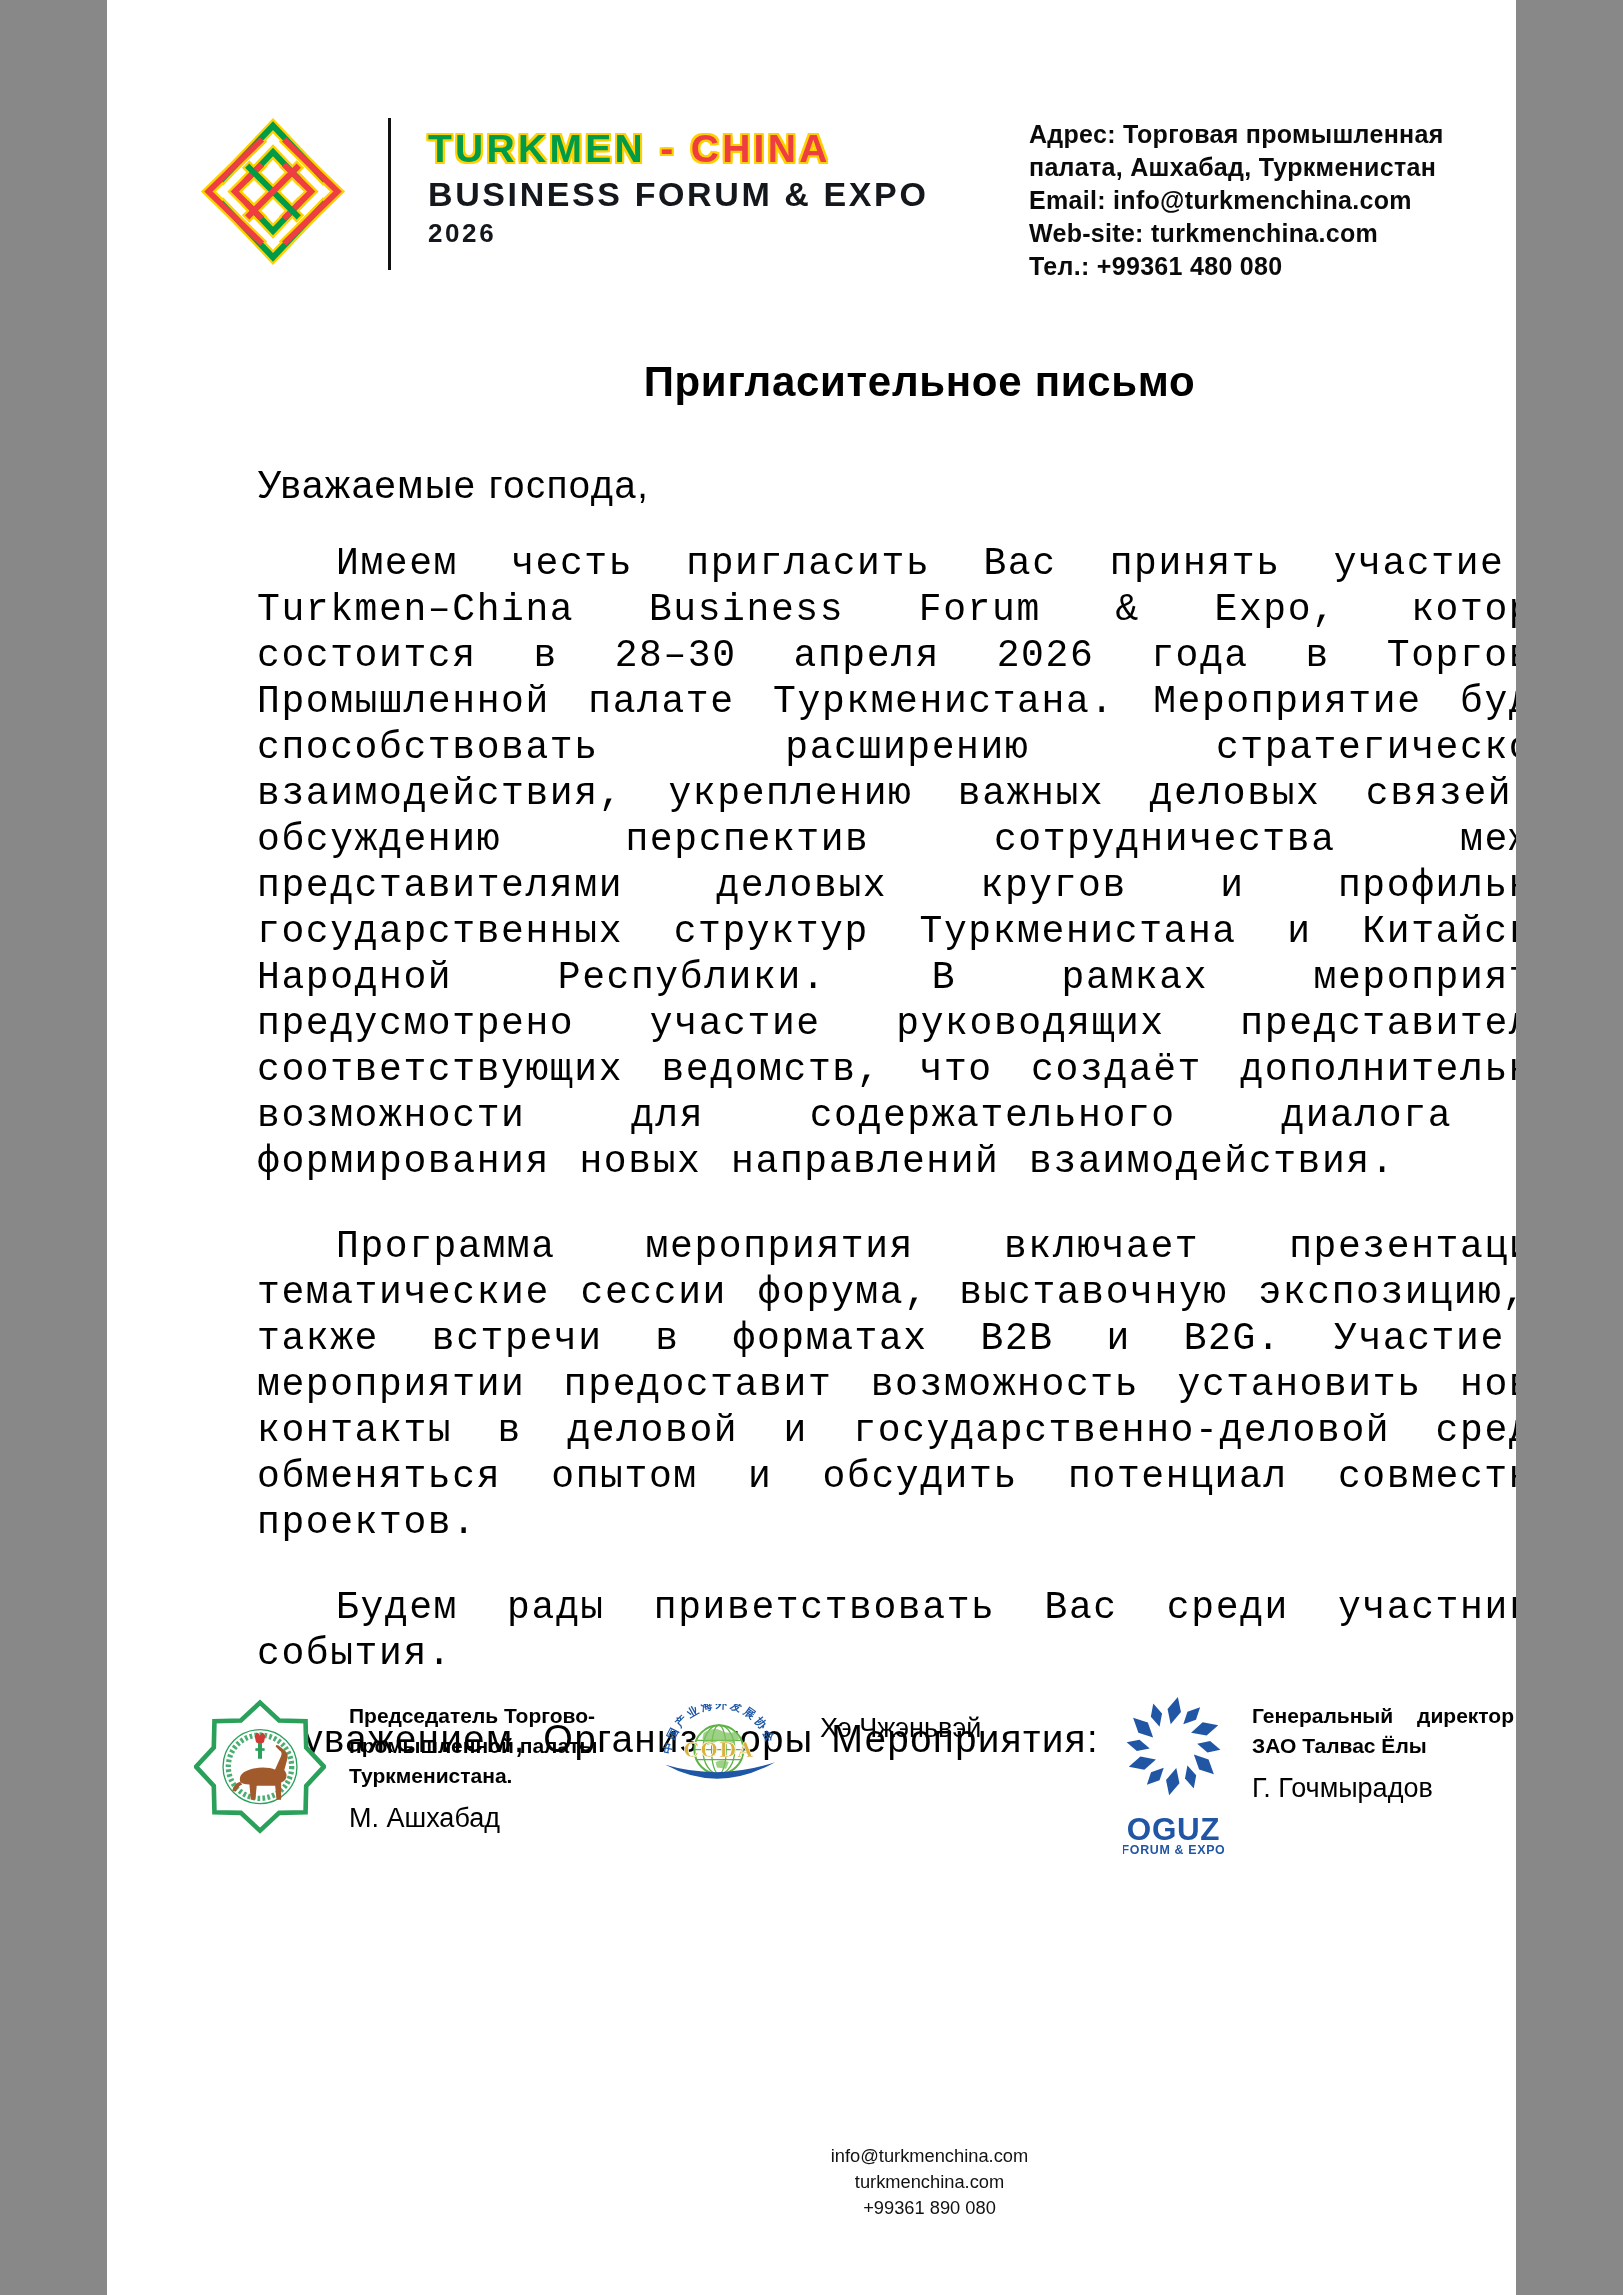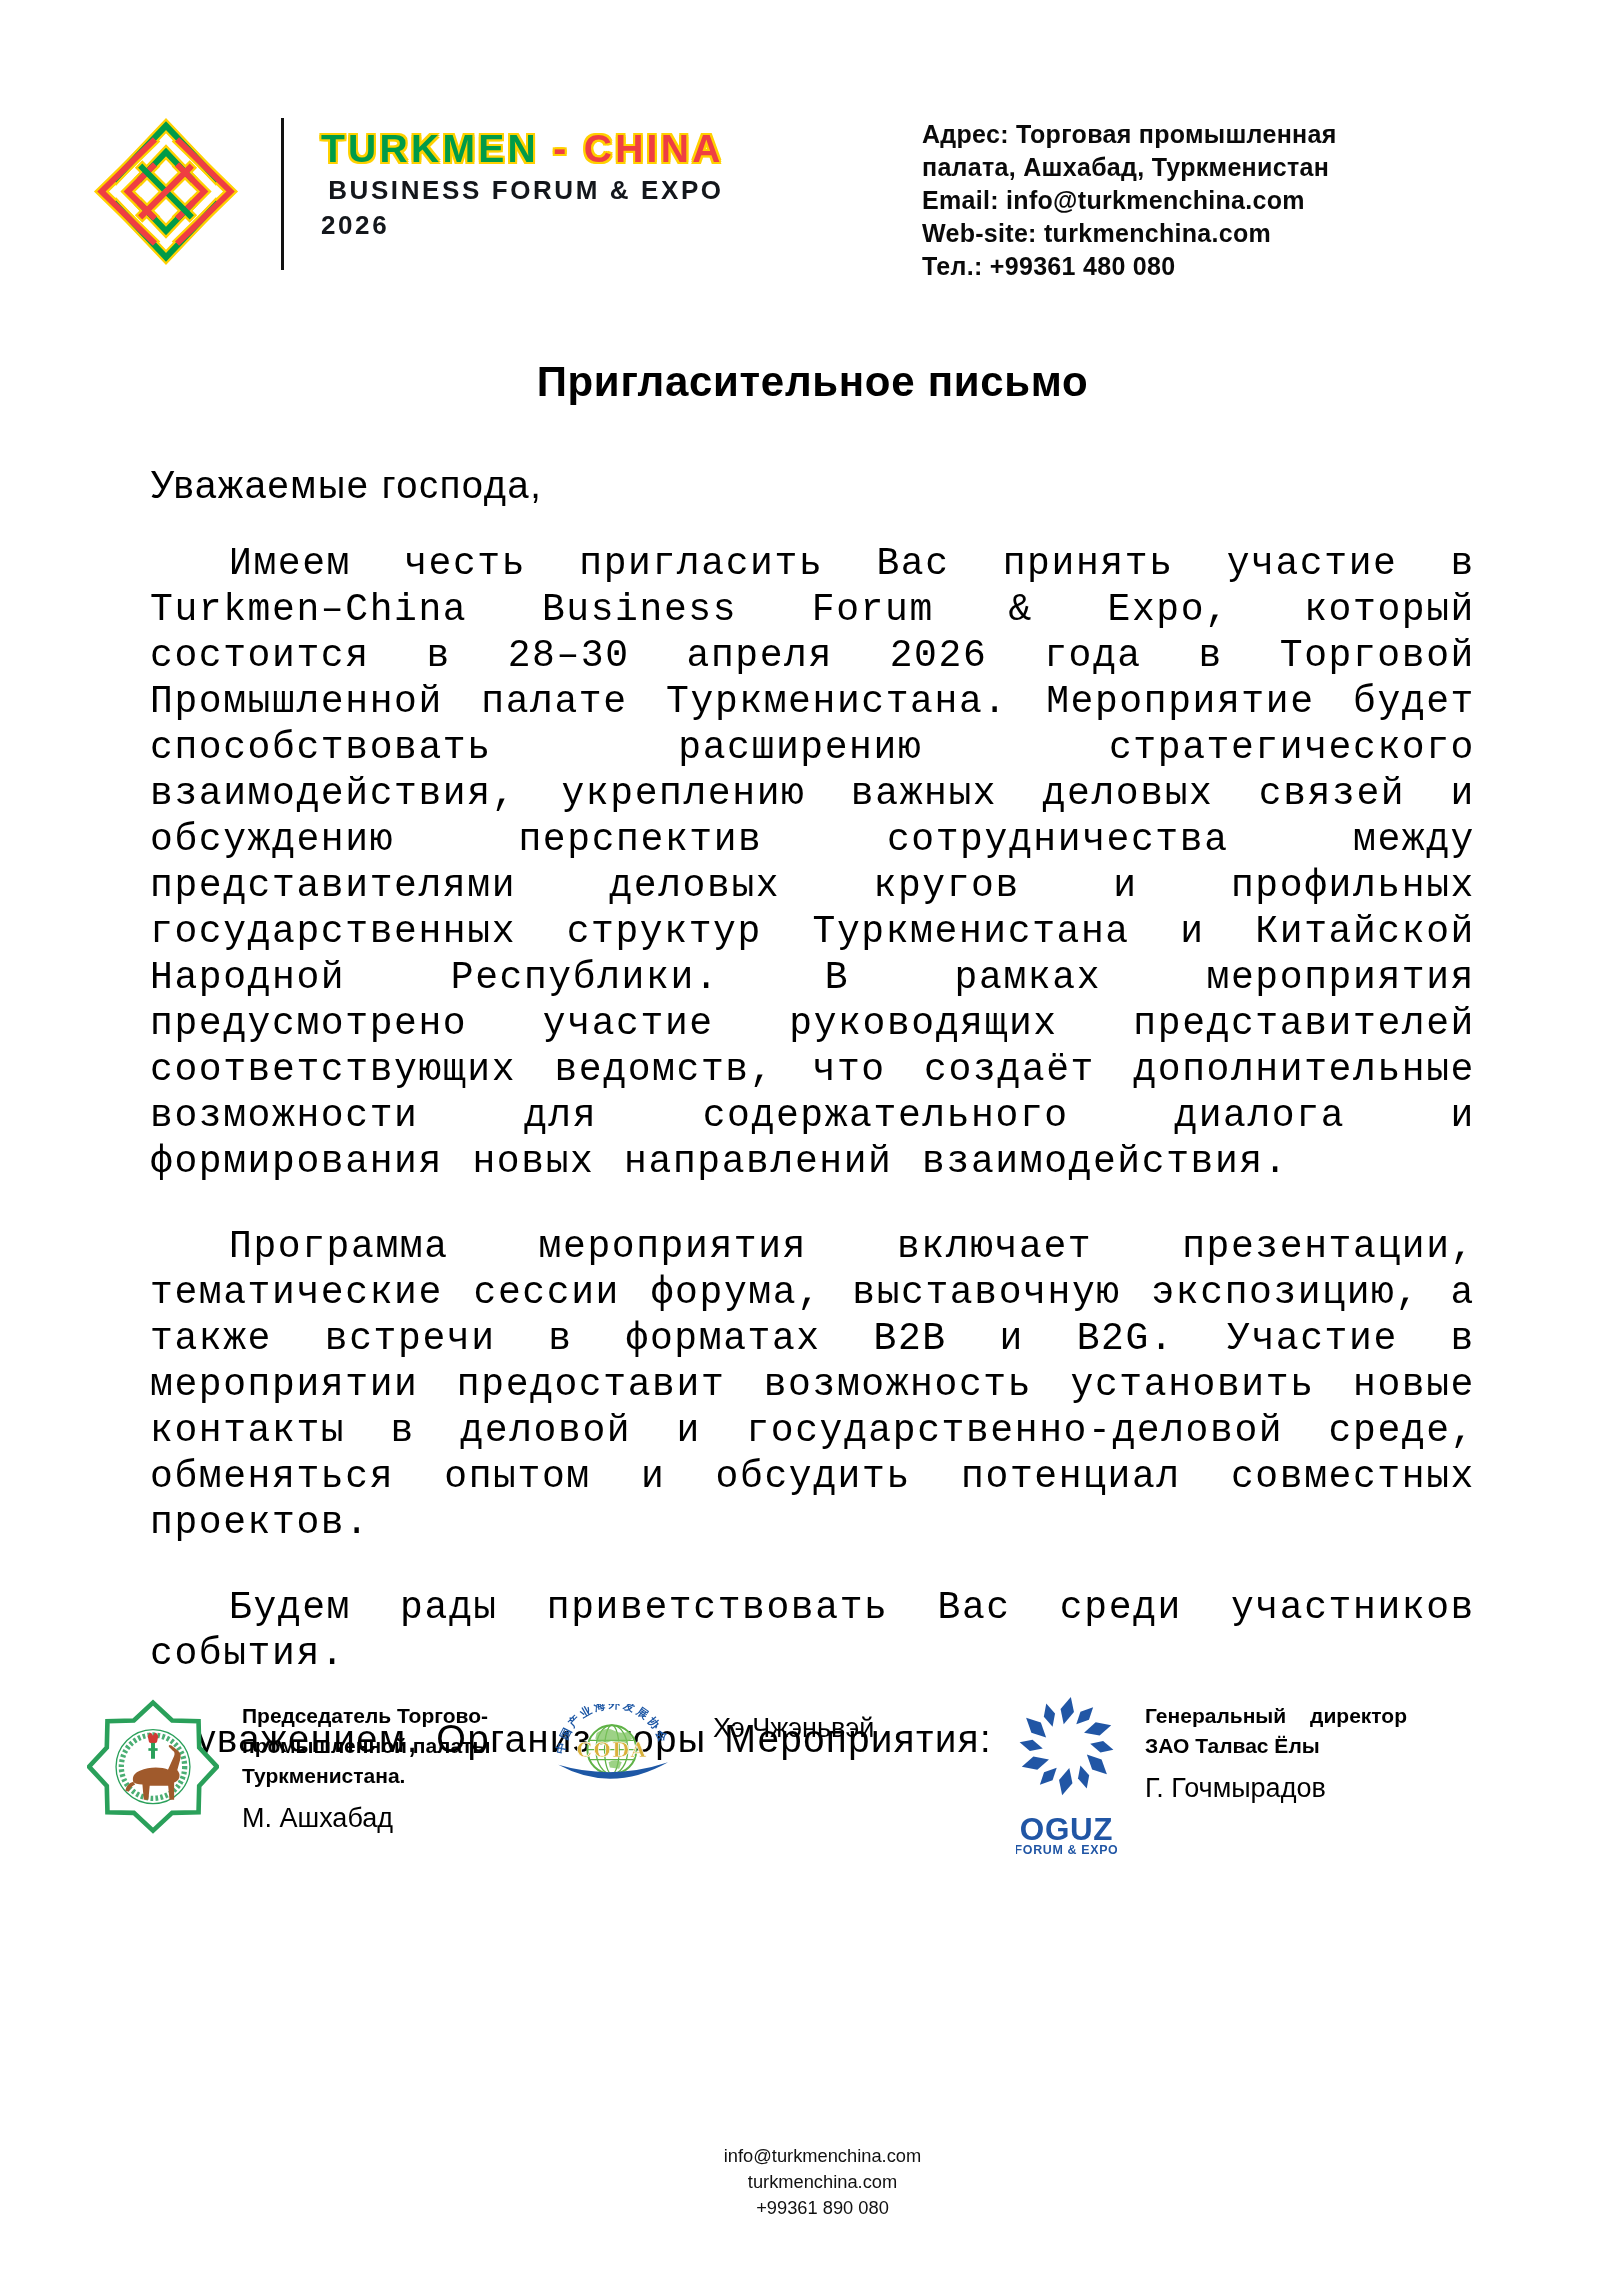--- a/index.html
+++ b/index.html
@@ -1,29 +1,29 @@
 <!DOCTYPE html>
 <html style="font-size:10.5px"><head>
 <meta charset="utf-8">
 <style>
   html,body { margin:0; padding:0; background:#888; }
   .page {
-    position:relative; width:1623px; height:2295px; margin:0 auto;
+    position:relative; width:1409px; height:2295px; margin:0 auto;
     background:#ffffff; font-family:"Liberation Sans", sans-serif; color:#000;
     overflow:hidden;
   }
   
   .ornament { position:absolute; left:87px; top:111px; width:158px; height:161px; }
   .header-divider { position:absolute; left:281px; top:118px; width:2.6px; height:152px; background:#111; }
   .brand { position:absolute; left:321px; top:128px; }
   .brand-title { font-size:39px; font-weight:bold; letter-spacing:3.3px; line-height:42px; white-space:nowrap;
     text-shadow:2px 0 0 #FFD100,-2px 0 0 #FFD100,0 2px 0 #FFD100,0 -2px 0 #FFD100,
                 2px 2px 0 #FFD100,-2px -2px 0 #FFD100,2px -2px 0 #FFD100,-2px 2px 0 #FFD100; }
   .brand-green { color:#009B48; } .brand-red { color:#EF3E42; }
-  .brand-sub  { font-size:26px; font-weight:bold; letter-spacing:2.6px; color:#14171c; margin-top:4.6px; white-space:nowrap;text-align:right; }
+  .brand-sub  { font-size:34px; font-weight:bold; letter-spacing:2.6px; color:#14171c; margin-top:4.6px; white-space:nowrap; }
   .brand-year { font-size:26px; font-weight:bold; letter-spacing:2.6px; color:#14171c; margin-top:4.6px; }
   .contact { position:absolute; left:922px; top:118px; width:550px;
     font-size:25px; font-weight:bold; line-height:33px; letter-spacing:0.3px; color:#0a0a0a; }
   
   .content { position:absolute; left:150px; top:0; width:1325px; }
   .doc-title { margin:357px 0 0 0; text-align:center; font-size:42px; font-weight:bold; letter-spacing:0.7px; line-height:50px; }
   .greeting { margin:55px 0 0 0; font-size:38px; line-height:46px; letter-spacing:1.6px; }
   p.body { margin:0; font-size:38px; line-height:46px; letter-spacing:1.6px; word-spacing:5.2px;
            text-align:justify; }
   .indent { text-indent:79px;font-family:Liberation Mono, monospace; }

